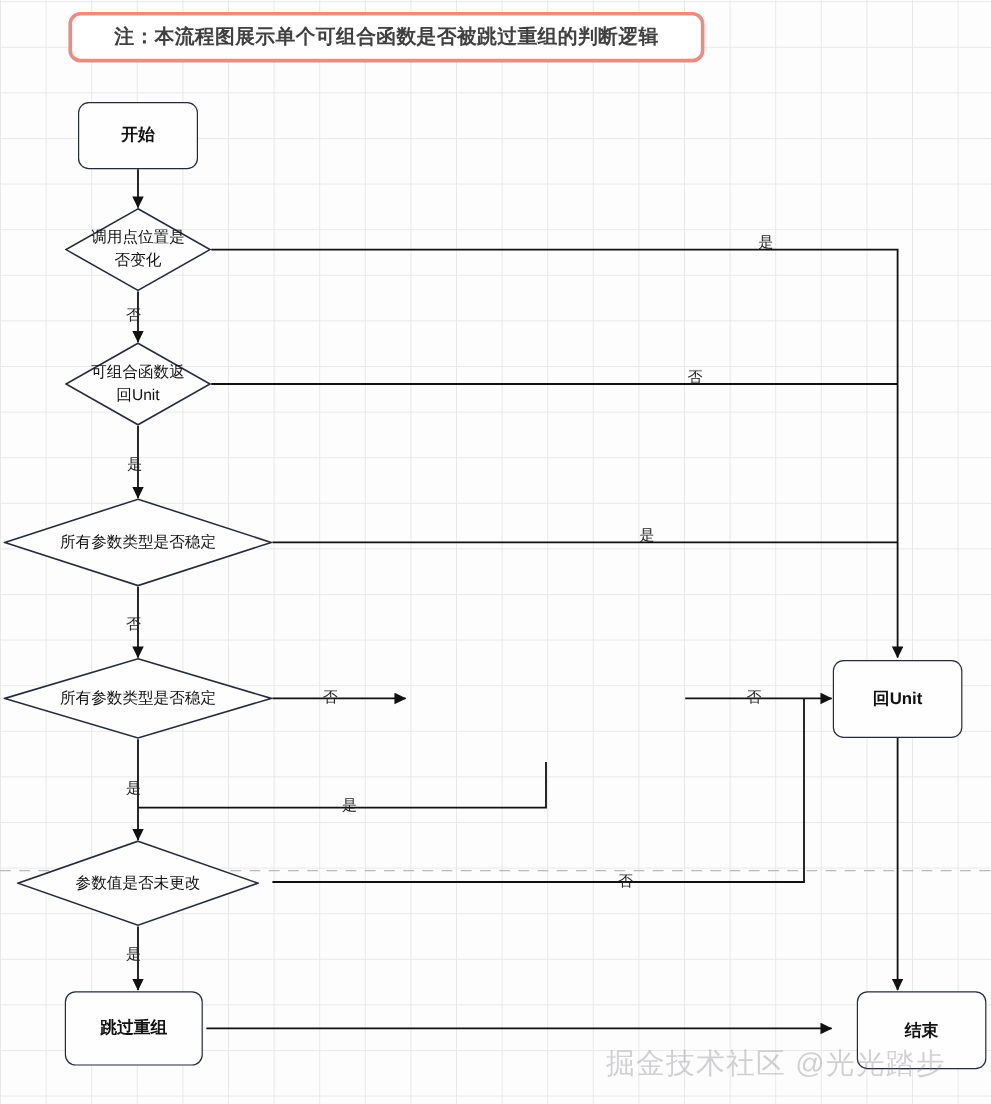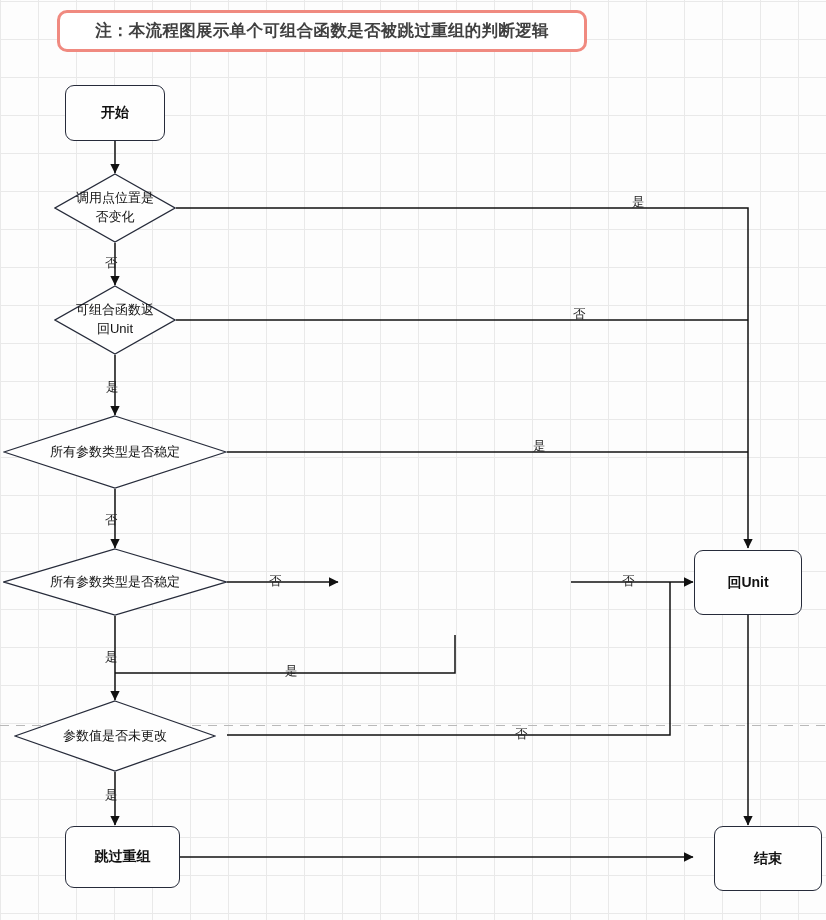--- a/index.html
+++ b/index.html
@@ -201,35 +201,36 @@
     <svg width="202" height="72">
       <polygon points="101,1 201,36 101,71 1,36" fill="#fefefe" stroke="#262b3a" stroke-width="1.3"></polygon>
     </svg>
     <span class="label">参数值是否未更改</span>
   </div>
 
   <div class="node terminal" style="left:694px; top:550px; width:108px; height:65px;">
     <span class="label">回Unit</span>
   </div>
 
-  <div class="node terminal" style="left:65px; top:826px; width:115px; height:62px;">
+  <div class="node terminal" style="left:54px; top:826px; width:115px; height:62px;">
     <span class="label">跳过重组</span>
   </div>
 
   <div class="node terminal" style="left:694px; top:826px; width:108px; height:65px;margin-left:20px;">
     <span class="label">结束</span>
   </div>
 
   <span class="edge-label" style="left:105px; top:257px;">否</span>
   <span class="edge-label" style="left:632px; top:196px;">是</span>
   <span class="edge-label" style="left:573px; top:308px;">否</span>
   <span class="edge-label" style="left:106px; top:381px;">是</span>
   <span class="edge-label" style="left:533px; top:440px;">是</span>
   <span class="edge-label" style="left:105px; top:514px;">否</span>
   <span class="edge-label" style="left:269px; top:575px;">否</span>
   <span class="edge-label" style="left:105px; top:651px;">是</span>
   <span class="edge-label" style="left:622px; top:575px;">否</span>
   <span class="edge-label" style="left:285px; top:665px;">是</span>
   <span class="edge-label" style="left:515px; top:728px;">否</span>
   <span class="edge-label" style="left:105px; top:789px;">是</span>
 
+  <div class="watermark">掘金技术社区 @光光踏步</div>
 
 </div>
 
 </body></html>

